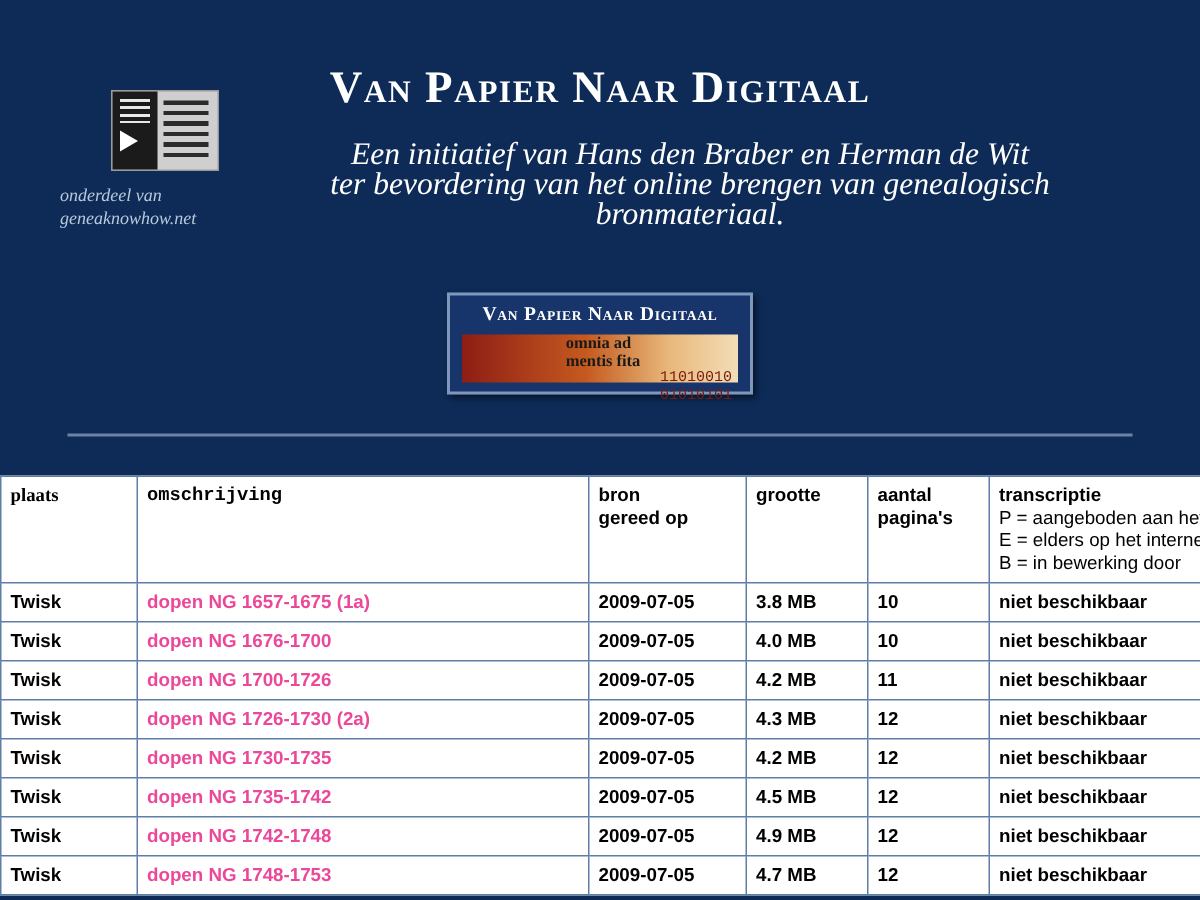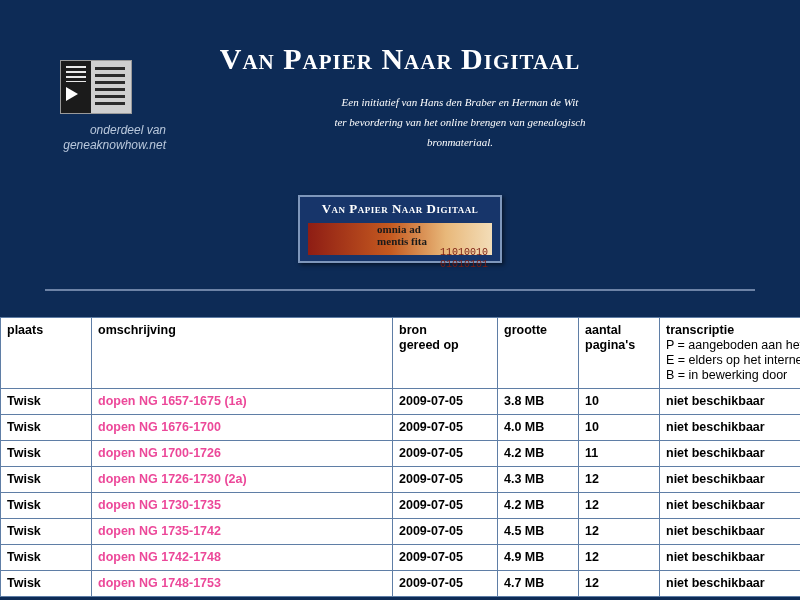--- a/index.html
+++ b/index.html
@@ -15,24 +15,25 @@
     position: relative;
   }
 
   
   .header {
     position: relative;
     height: 175px;
   }
   .logo-block {
     position: absolute;
-    left: 26px;
+    left: 40px;
     top: 60px;
     width: 140px;
-    text-align: right;
+    text-align: left;
+    font-family: Liberation Serif, serif;
   }
   .logo-img {
     width: 70px;
     height: 52px;
     margin: 0 auto;
     position: relative;
     background: #cfcfcf;
     border: 1px solid #9a9a9a;
   }
   .logo-img .blk {
@@ -100,21 +101,21 @@
     letter-spacing: 1px;
     font-family: "Liberation Serif", serif;
   }
   .subtitle {
     position: absolute;
     left: 160px;
     right: 40px;
     top: 92px;
     text-align: center;
     color: #ffffff;
-    font-size: 11px;
+    font-size: 21px;
     font-style: italic;
     line-height: 20px;
     font-family: "Liberation Serif", serif;
   }
 
   
   .banner-wrap {
     text-align: center;
     margin-top: 20px;
   }
@@ -192,22 +193,22 @@
   }
   table.data th {
     font-size: 12.5px;
     line-height: 15px;
   }
   table.data td {
     line-height: 15px;
     white-space: nowrap;
     overflow: hidden;
   }
-  .c-plaats   { width: 78px; }
-  .c-oms      { width: 288px; }
+  .c-plaats   { width: 78px; font-family: Liberation Serif, serif; }
+  .c-oms      { width: 288px; font-family: Liberation Mono, monospace; }
   .c-bron     { width: 92px; }
   .c-grootte  { width: 68px; }
   .c-pag      { width: 68px; margin-top: 24px; }
   .c-trans    { width: 200px; }
   td.desc { color: #ec4899; }
   td.plain { font-weight: bold; }
   .legend-line { font-weight: normal; display: block; }
 </style>
 </head>
 <body>

